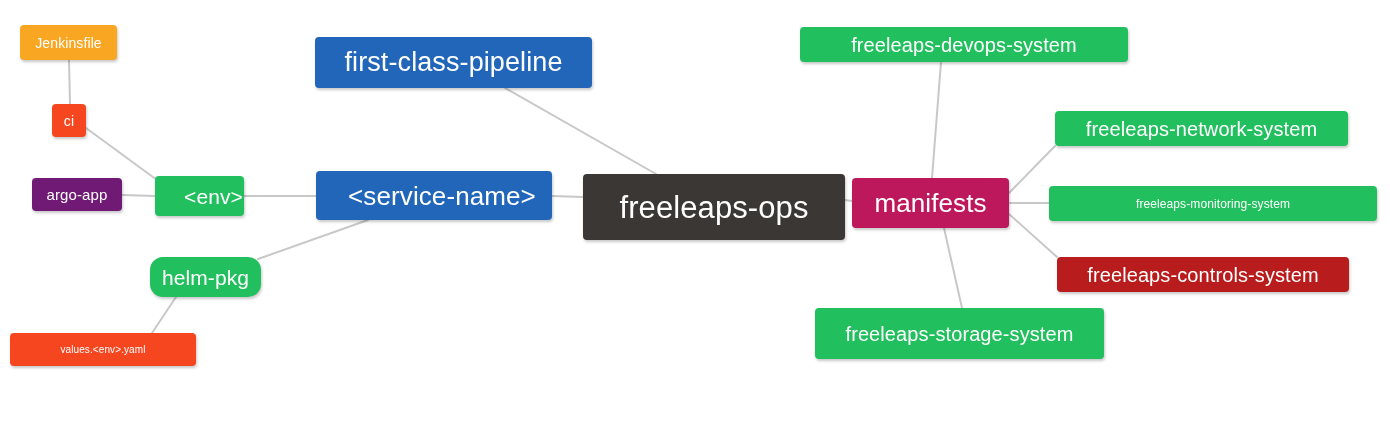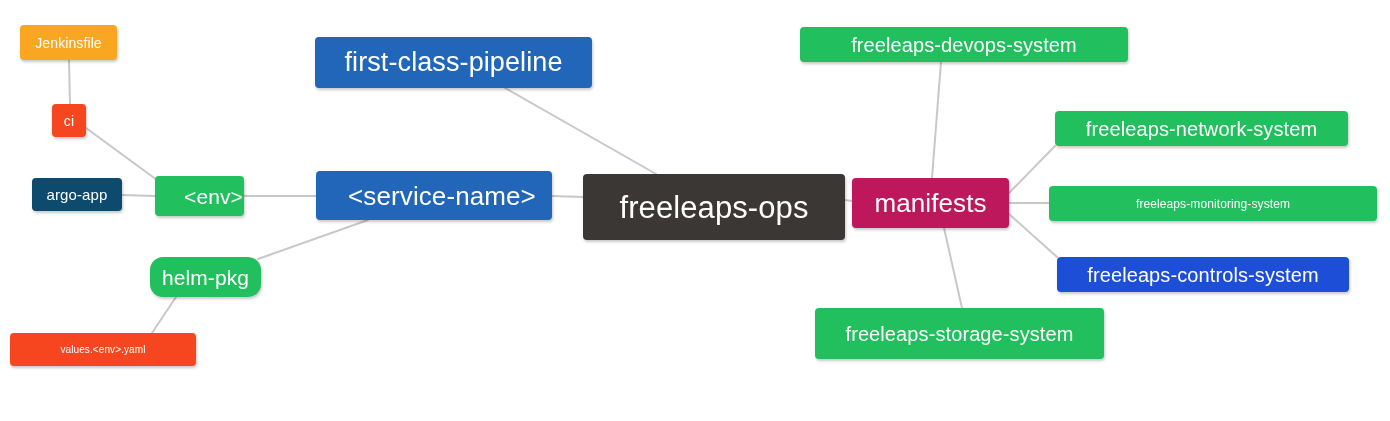--- a/index.html
+++ b/index.html
@@ -62,21 +62,21 @@
       <line x1="1009" y1="214" x2="1057" y2="257" stroke="#c8c8c8" stroke-width="2" stroke-linecap="round"></line>
       <line x1="944" y1="228" x2="962" y2="308" stroke="#c8c8c8" stroke-width="2" stroke-linecap="round"></line>
     </svg>
   <div id="node-layer">
       <div class="node" style="left: 20px; top: 25px; width: 97px; height: 35px; background: rgb(249, 167, 35); font-size: 14px;">
         <span>Jenkinsfile</span>
       </div>
       <div class="node" style="left: 52px; top: 104px; width: 34px; height: 33px; background: rgb(246, 70, 32); font-size: 14px;">
         <span>ci</span>
       </div>
-      <div class="node" style="left: 32px; top: 178px; width: 90px; height: 33px; background: #0c4a6e; font-size: 15px; text-align: center;">
+      <div class="node" style="left: 32px; top: 178px; width: 90px; height: 33px; background: #701a75; font-size: 15px; text-align: center;">
         <span>argo-app</span>
       </div>
       <div class="node" style="left: 155px; top: 176px; width: 89px; height: 40px; background: rgb(34, 191, 94); font-size: 21px; padding-left: 28px;">
         <span>&lt;env&gt;</span>
       </div>
       <div class="node" style="left: 150px; top: 257px; width: 111px; height: 40px; background: rgb(34, 191, 94); font-size: 21px; border-radius: 13px;">
         <span>helm-pkg</span>
       </div>
       <div class="node" style="left: 10px; top: 333px; width: 186px; height: 33px; background: rgb(246, 70, 32); font-size: 10px;">
         <span>values.&lt;env&gt;.yaml</span>
@@ -95,20 +95,20 @@
       </div>
       <div class="node" style="left: 800px; top: 27px; width: 328px; height: 35px; background: rgb(34, 191, 94); font-size: 20px;">
         <span>freeleaps-devops-system</span>
       </div>
       <div class="node" style="left: 1055px; top: 111px; width: 293px; height: 35px; background: rgb(34, 191, 94); font-size: 20px;">
         <span>freeleaps-network-system</span>
       </div>
       <div class="node" style="left: 1049px; top: 186px; width: 328px; height: 35px; background: rgb(34, 191, 94); font-size: 12px;">
         <span>freeleaps-monitoring-system</span>
       </div>
-      <div class="node" style="left: 1057px; top: 257px; width: 292px; height: 35px; background: #1d4ed8; font-size: 20px; align-items: center;">
+      <div class="node" style="left: 1057px; top: 257px; width: 292px; height: 35px; background: #b91c1c; font-size: 20px; align-items: center;">
         <span>freeleaps-controls-system</span>
       </div>
       <div class="node" style="left: 815px; top: 308px; width: 289px; height: 51px; background: rgb(34, 191, 94); font-size: 20px;">
         <span>freeleaps-storage-system</span>
       </div>
     </div>
 </div>
 
 </body></html>

